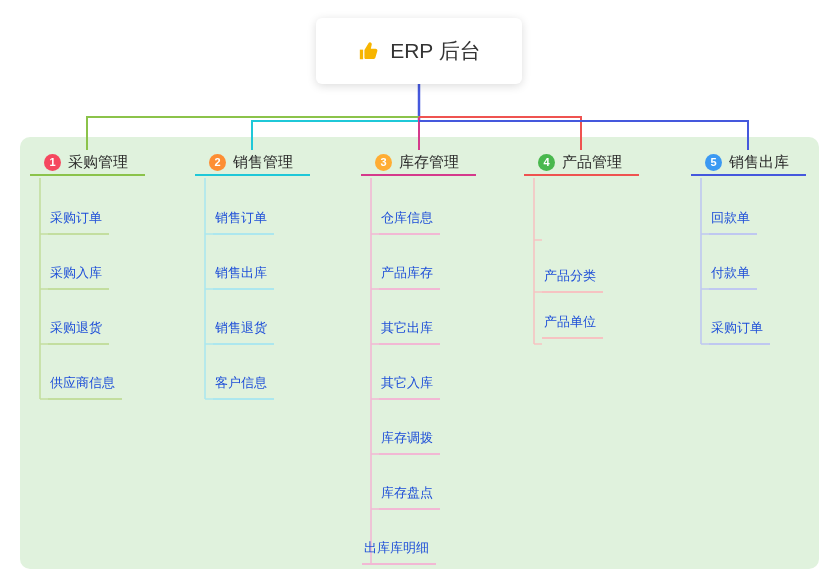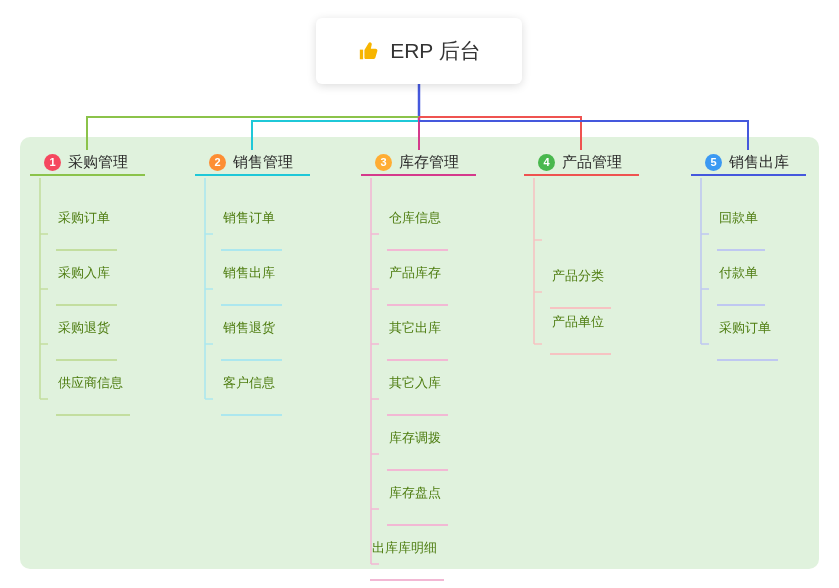--- a/index.html
+++ b/index.html
@@ -8,22 +8,22 @@
   .wires{position:absolute;left:0;top:0;width:839px;height:588px;pointer-events:none;}
   .root-node{position:absolute;left:316px;top:18px;width:206px;height:66px;background:#ffffff;border-radius:6px;
     box-shadow:0 2px 10px rgba(0,0,0,0.14);display:flex;align-items:center;justify-content:center;gap:9px;
     font-size:21px;color:#333;font-weight:500;cursor:pointer;}
   .thumb{display:inline-flex;width:24px;height:24px;align-items:center;justify-content:center;}
   .bh{position:absolute;top:150px;width:115px;height:26px;display:flex;align-items:center;gap:7px;
     padding-left:14px;box-sizing:border-box;font-size:15px;color:#2b2b2b;font-weight:500;cursor:pointer;
     border-bottom-style:solid;border-bottom-width:2px;}
   .badge{display:inline-flex;width:17px;height:17px;border-radius:50%;color:#fff;font-size:11px;font-weight:bold;
     align-items:center;justify-content:center;flex:0 0 auto;}
-  .child{position:absolute;font-size:13px;color:#4d7c0f;line-height:18px;padding:0 7px 22px 2px;cursor:pointer;
-    border-bottom-style:solid;border-bottom-width:2px;white-space:nowrap;margin-left:8px;}
+  .child{position:absolute;font-size:13px;color:#1d4ed8;line-height:18px;padding:0 7px 6px 2px;cursor:pointer;
+    border-bottom-style:solid;border-bottom-width:2px;white-space:nowrap;}
   
   .h0{border-bottom-color:#8bc34a;} .c0{border-bottom-color:#c3de9f;} .g0{background:#f5485f;}
   .h1{border-bottom-color:#1fc8d8;} .c1{border-bottom-color:#ace7ee;} .g1{background:#fd8e34;}
   .h2{border-bottom-color:#d53a8c;} .c2{border-bottom-color:#f2b8d4;} .g2{background:#ffad33;}
   .h3{border-bottom-color:#ef5350;} .c3{border-bottom-color:#f6c3c2;} .g3{background:#49b84e;}
   .h4{border-bottom-color:#4558dd;} .c4{border-bottom-color:#bfc8f1;} .g4{background:#3b99f2;}
 </style>
 </head>
 <body>
 

